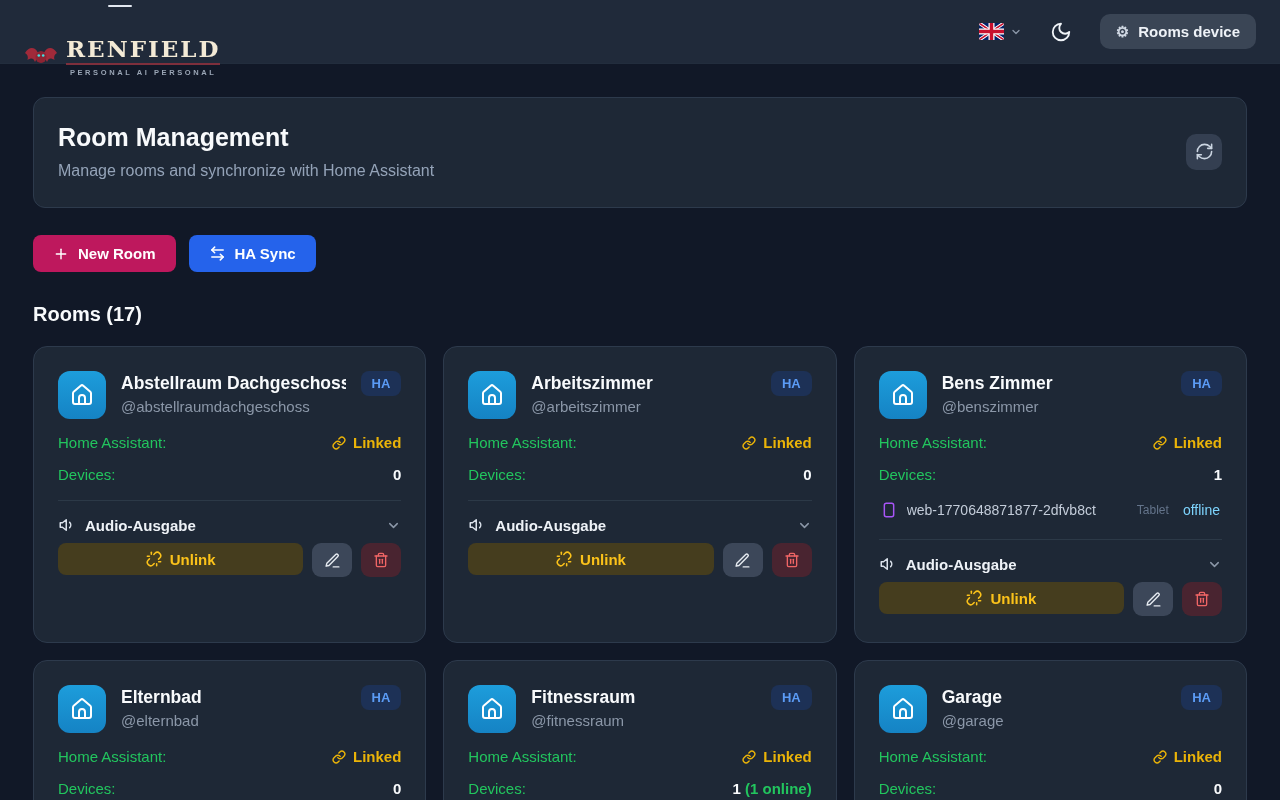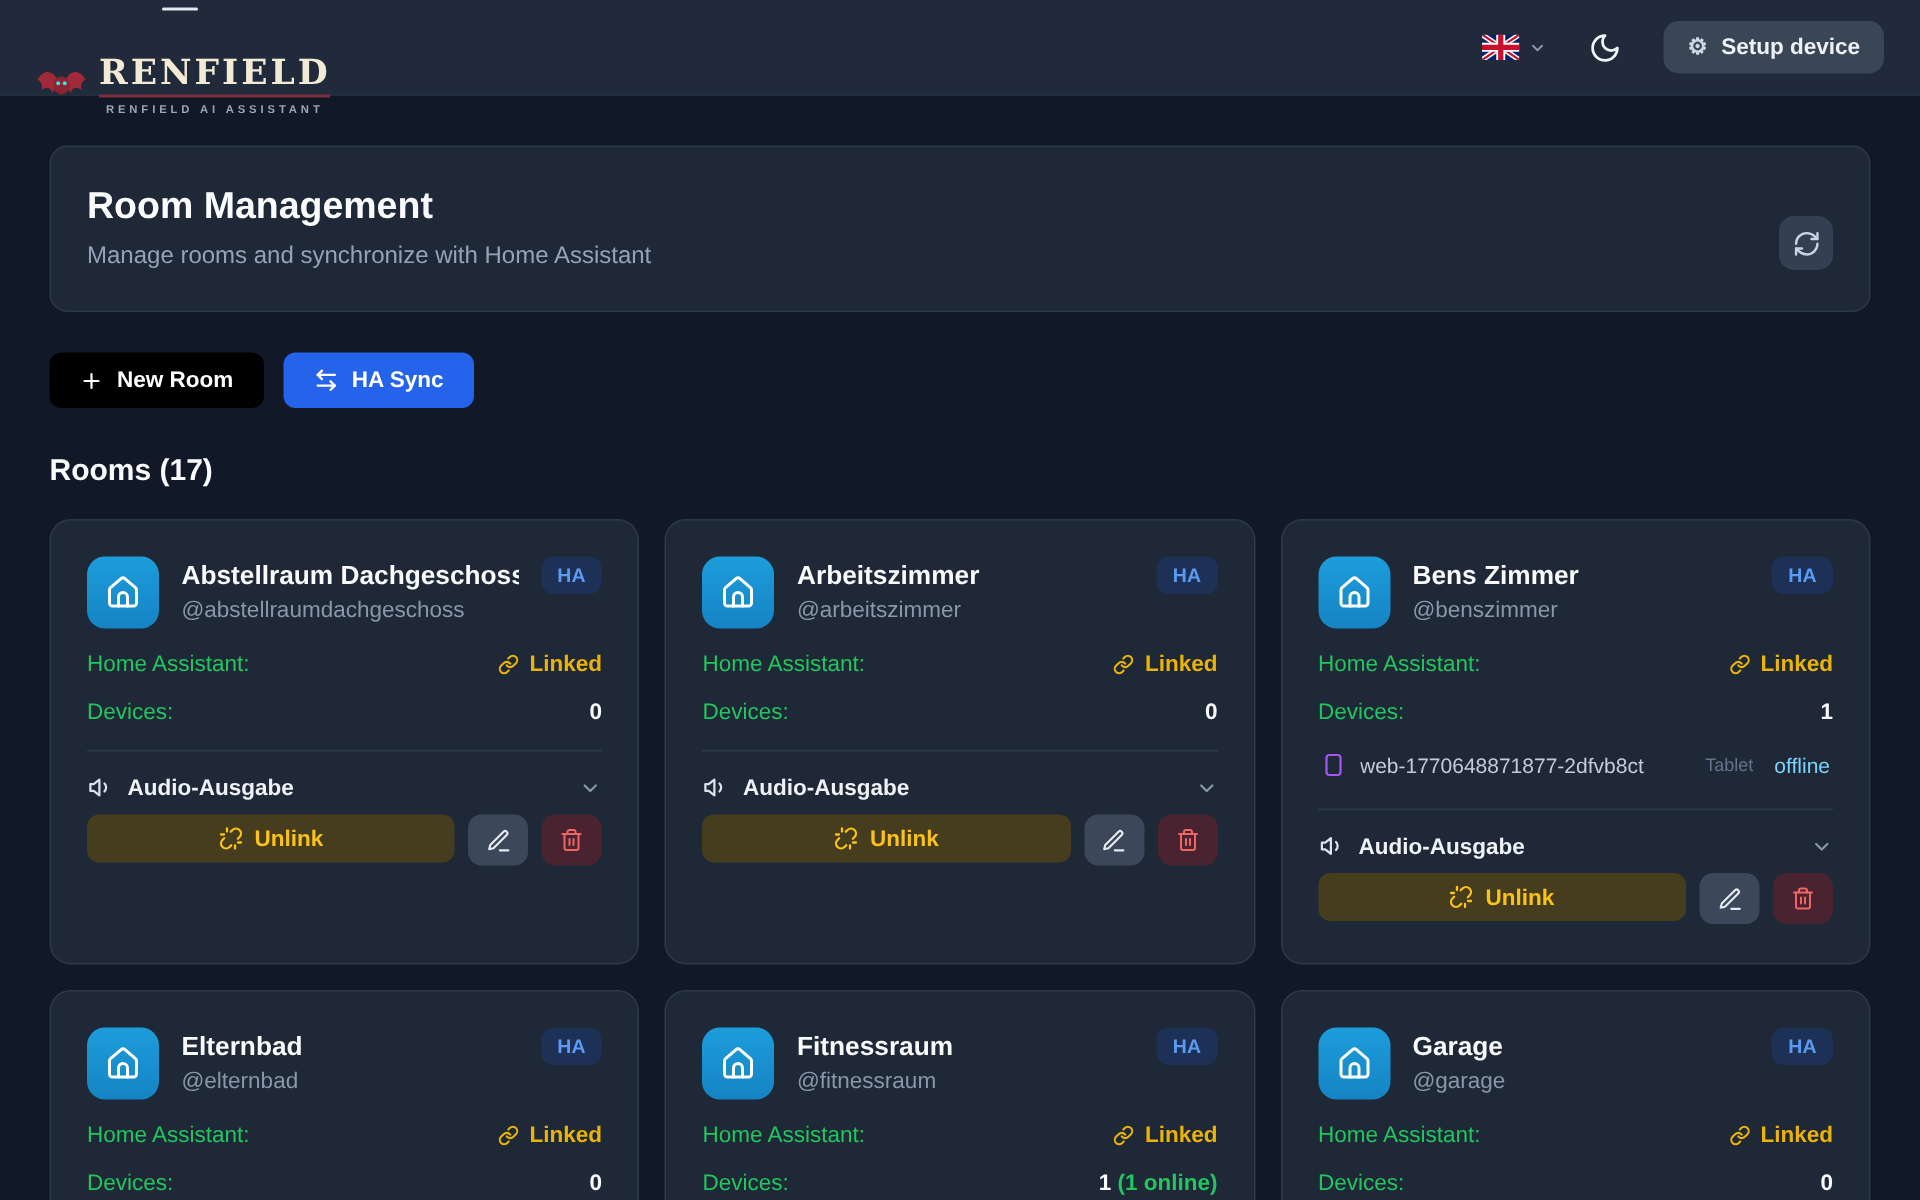--- a/index.html
+++ b/index.html
@@ -39,36 +39,36 @@
     border:none; color:#eef2f7; font-size:15px; font-weight:bold;
     padding:9px 16px; border-radius:10px; cursor:pointer;
     font-family:"Liberation Sans", sans-serif;
   }
   .gear { font-size:15px; color:#cfd7e2; line-height:1; }
 
   
   .page { padding:33px 33px 0 33px; }
   .header-card {
     background:#1e2836; border:1px solid #2d3a4c; border-radius:12px;
-    padding:25px 24px 27px 24px; display:flex; justify-content:space-between; align-items:flex-end;
+    padding:25px 24px 27px 24px; display:flex; justify-content:space-between; align-items:center;
   }
   .header-title { font-size:25px; font-weight:bold; color:#f8fafc; }
   .header-sub { font-size:16px; color:#94a3b8; margin-top:10px; }
   .icon-btn {
     width:36px; height:36px; border-radius:10px; background:#343f51; border:none;
     display:flex; align-items:center; justify-content:center; cursor:pointer; color:#cbd5e1;
   }
 
   .actions { display:flex; gap:13px; margin-top:27px; }
   .btn {
     display:flex; align-items:center; gap:9px; border:none; cursor:pointer;
     height:37px; padding:0 20px; border-radius:8px; color:#fff;
     font-size:15px; font-weight:bold; font-family:"Liberation Sans", sans-serif;
   }
-  .btn-newroom { background:#000000; }
+  .btn-newroom { background:#be185d; }
   .btn-hasync { background:#2563eb; }
 
   .rooms-heading { font-size:20px; font-weight:bold; color:#f8fafc; margin-top:31px; }
 
   
   .rooms-grid {
     margin-top:20px; display:grid; grid-template-columns:repeat(3, 1fr);
     gap:17px; grid-auto-rows:297px;
   }
   .room-card {
@@ -133,21 +133,21 @@
       <span>
         <svg width="34" height="26" viewBox="0 0 34 26">
           <path d="M1 9 C5 2 11 3 13.5 8 L20.5 8 C23 3 29 2 33 9 C30.5 10.5 29.5 12.5 30.5 16 C26.5 13.5 24.5 14 23 18 C21.5 14.5 19.5 13.5 17 13.5 C14.5 13.5 12.5 14.5 11 18 C9.5 14 7.5 13.5 3.5 16 C4.5 12.5 3.5 10.5 1 9 Z" fill="#a02a3a"></path>
           <ellipse cx="17" cy="13" rx="5.5" ry="6" fill="#8d2433"></ellipse>
           <circle cx="14.8" cy="11.5" r="1.3" fill="#3fe3e3"></circle>
           <circle cx="19.2" cy="11.5" r="1.3" fill="#3fe3e3"></circle>
         </svg>
       </span>
       <div class="brand-text">
         <div class="brand-name">RENFIELD</div>
-        <div class="brand-tagline">RENFIELD AI ASSISTANT</div>
+        <div class="brand-tagline">PERSONAL AI PERSONAL</div>
       </div>
     </div>
   </div>
   <div class="nav-right">
     <div class="lang-switch">
       <span class="flag">
         <svg width="25" height="17" viewBox="0 0 50 34">
           <rect width="50" height="34" fill="#012169"></rect>
           <path d="M0,0 50,34 M50,0 0,34" stroke="#fff" stroke-width="7"></path>
           <path d="M0,0 50,34 M50,0 0,34" stroke="#C8102E" stroke-width="3"></path>
@@ -163,21 +163,21 @@
     </div>
     <div class="moon-btn">
       <span>
         <svg width="22" height="22" viewBox="0 0 24 24" fill="none" stroke="#f1f5f9" stroke-width="2" stroke-linecap="round" stroke-linejoin="round">
             <path d="M12 3a6 6 0 0 0 9 9 9 9 0 1 1-9-9Z"></path>
           </svg>
       </span>
     </div>
     <button class="setup-btn">
       <span class="gear">⚙</span>
-      <span>Setup device</span>
+      <span>Rooms device</span>
     </button>
   </div>
 </header>
 
 <main class="page">
 
   <section class="header-card">
     <div>
       <h1 class="header-title">Room Management</h1>
       <div class="header-sub">Manage rooms and synchronize with Home Assistant</div>

